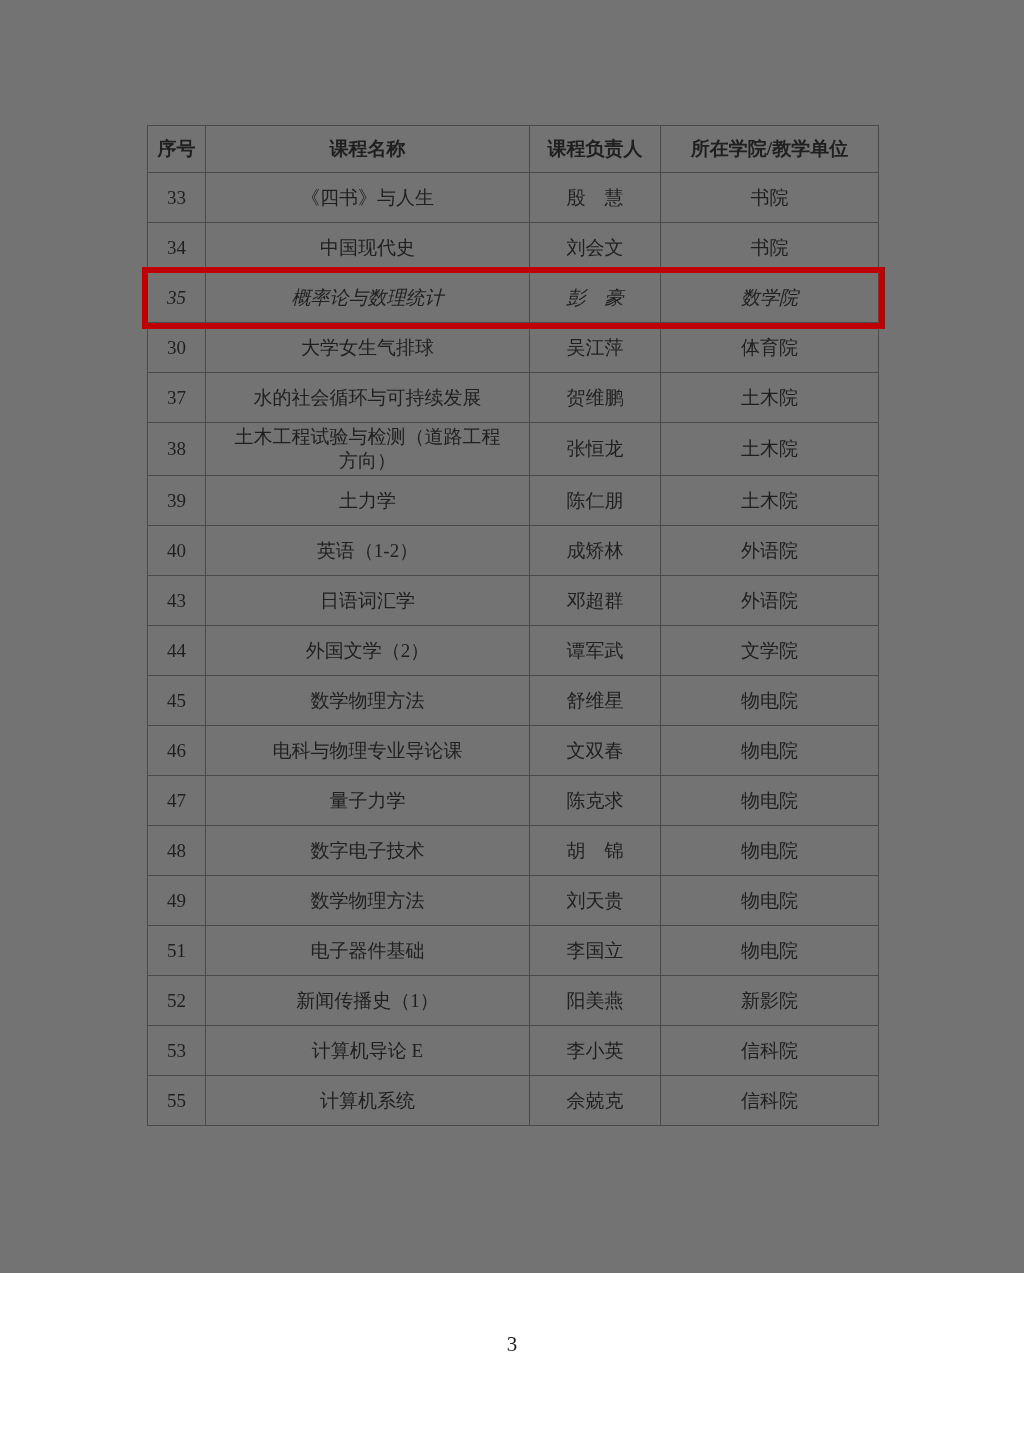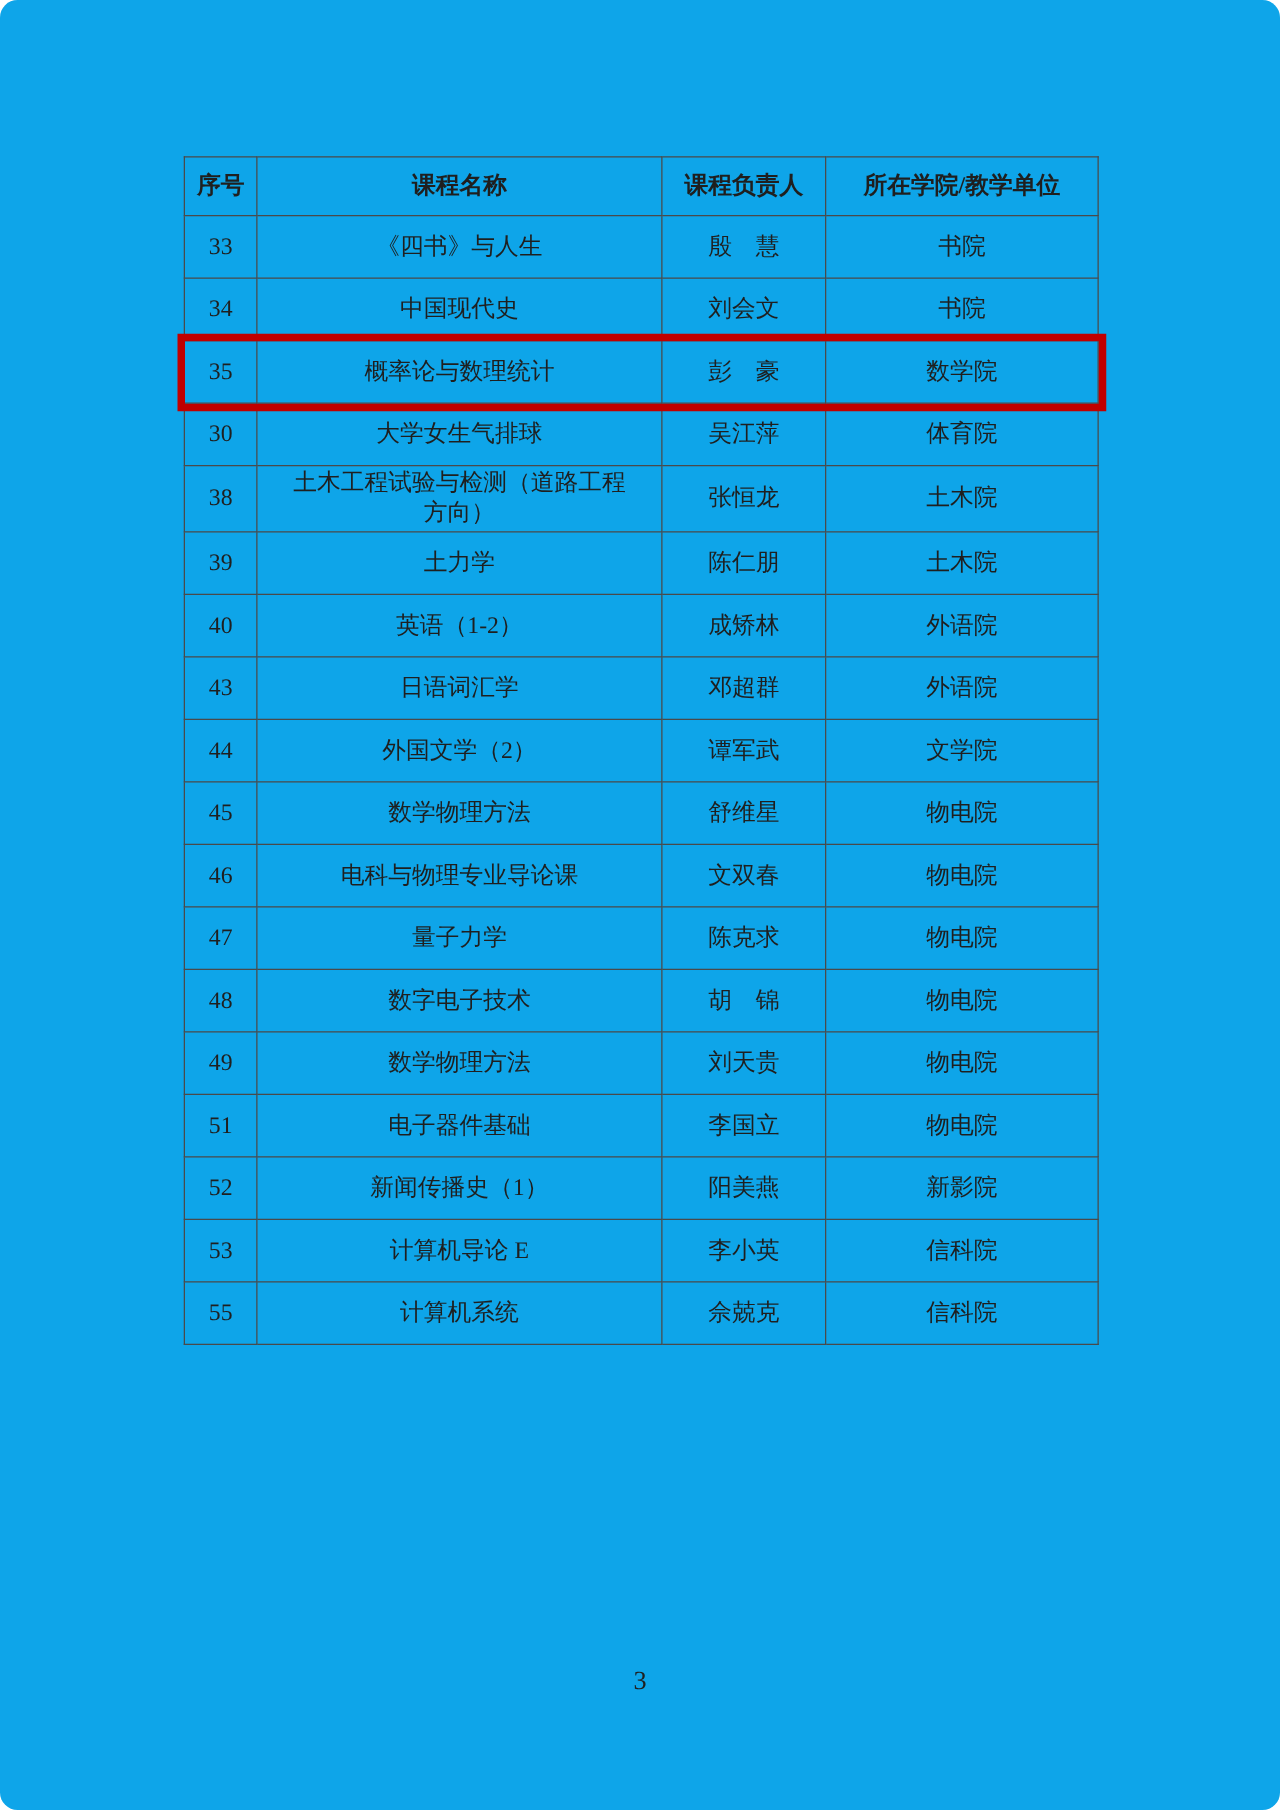--- a/index.html
+++ b/index.html
@@ -8,23 +8,22 @@
     background: #ffffff;
     width: 1024px;
     height: 1448px;
     font-family: "Liberation Serif", "DejaVu Serif", serif;
     color: #1f1f1f;
     overflow: hidden;
   }
   .page {
     position: relative;
     width: 1024px;
-    height: 1448px;
-    background: #0ea5e9;
-    border-radius: 14px;
+    height: 1273px;
+    background: #737373;
   }
   table.course-table {
     position: absolute;
     left: 147px;
     top: 125px;
     width: 731px;
     border-collapse: collapse;
     table-layout: fixed;
     font-size: 19px;
   }
@@ -50,20 +49,21 @@
   .col-name  { width: 324px; }
   .col-lead  { width: 131px; }
   .col-unit  { width: 218px; }
   .course-text {
     display: inline-block;
     max-width: 280px;
   }
   tr.highlighted {
     outline: 6px solid #c00000;
     outline-offset: 0px;
+    font-style: italic;
   }
   .page-number {
     position: absolute;
     left: 0;
     top: 1332px;
     width: 100%;
     text-align: center;
     font-size: 21px;
     color: #1f1f1f;
   }
@@ -108,20 +108,26 @@
           <td>彭　豪</td>
           <td>数学院</td>
         </tr>
         <tr>
           <td>30</td>
           <td><span class="course-text">大学女生气排球</span></td>
           <td>吴江萍</td>
           <td>体育院</td>
         </tr>
         <tr>
+          <td>37</td>
+          <td><span class="course-text">水的社会循环与可持续发展</span></td>
+          <td>贺维鹏</td>
+          <td>土木院</td>
+        </tr>
+        <tr>
           <td>38</td>
           <td><span class="course-text">土木工程试验与检测（道路工程方向）</span></td>
           <td>张恒龙</td>
           <td>土木院</td>
         </tr>
         <tr>
           <td>39</td>
           <td><span class="course-text">土力学</span></td>
           <td>陈仁朋</td>
           <td>土木院</td>

